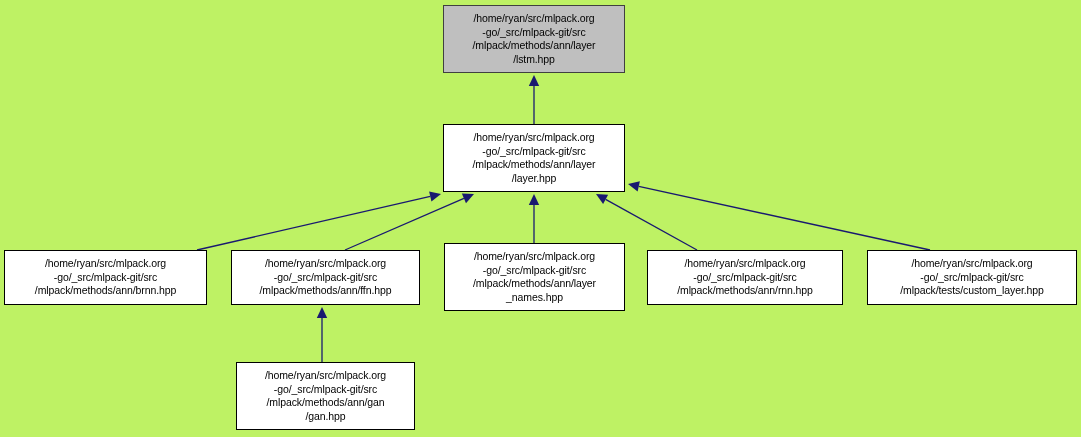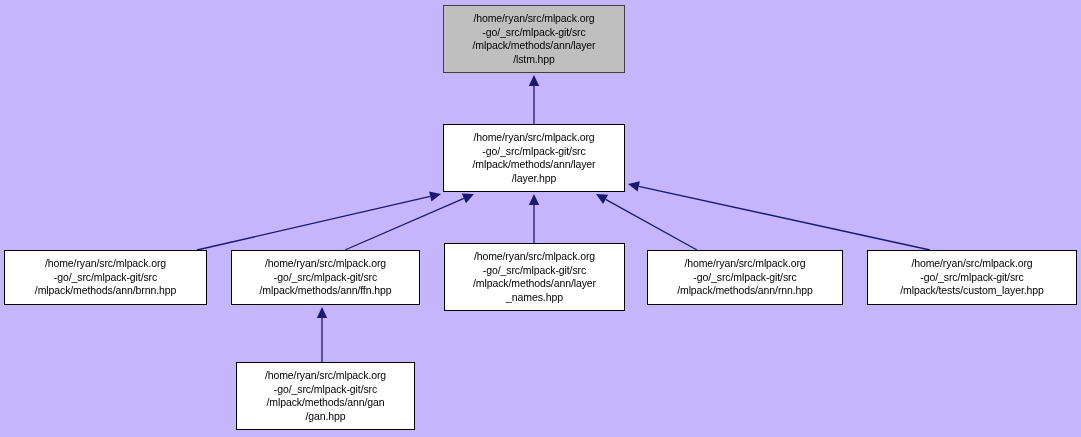--- a/index.html
+++ b/index.html
@@ -43,21 +43,21 @@
     line-height: 13.5px;
     color: #000000;
     white-space: pre-line;
     letter-spacing: -0.1px;
     padding: 0 4px;
   }
 </style>
 </head>
 <body>
 
-<div id="graph" style="background: #c4b5fd;">
+<div id="graph" style="background: #bef264;">
 
   <svg id="edge-layer" width="1081" height="437" viewBox="0 0 1081 437">
       <line x1="534" y1="124" x2="534" y2="86" stroke="#191970" stroke-width="1.3"></line>
       <polygon points="534,75 539.2,86 528.8,86" fill="#191970"></polygon>
       <line x1="197" y1="250" x2="430.27874231483077" y2="196.46061651790768" stroke="#191970" stroke-width="1.3"></line>
       <polygon points="441,194 431.4419428505689,201.52884742362403 429.1155417790926,191.39238561219133" fill="#191970"></polygon>
       <line x1="345" y1="250" x2="463.90974391120307" y2="198.38026620909014" stroke="#191970" stroke-width="1.3"></line>
       <polygon points="474,194 465.9804152100457,203.15020545106685 461.83907261236044,193.61032696711342" fill="#191970"></polygon>
       <line x1="534" y1="243" x2="534" y2="205" stroke="#191970" stroke-width="1.3"></line>
       <polygon points="534,194 539.2,205 528.8,205" fill="#191970"></polygon>

